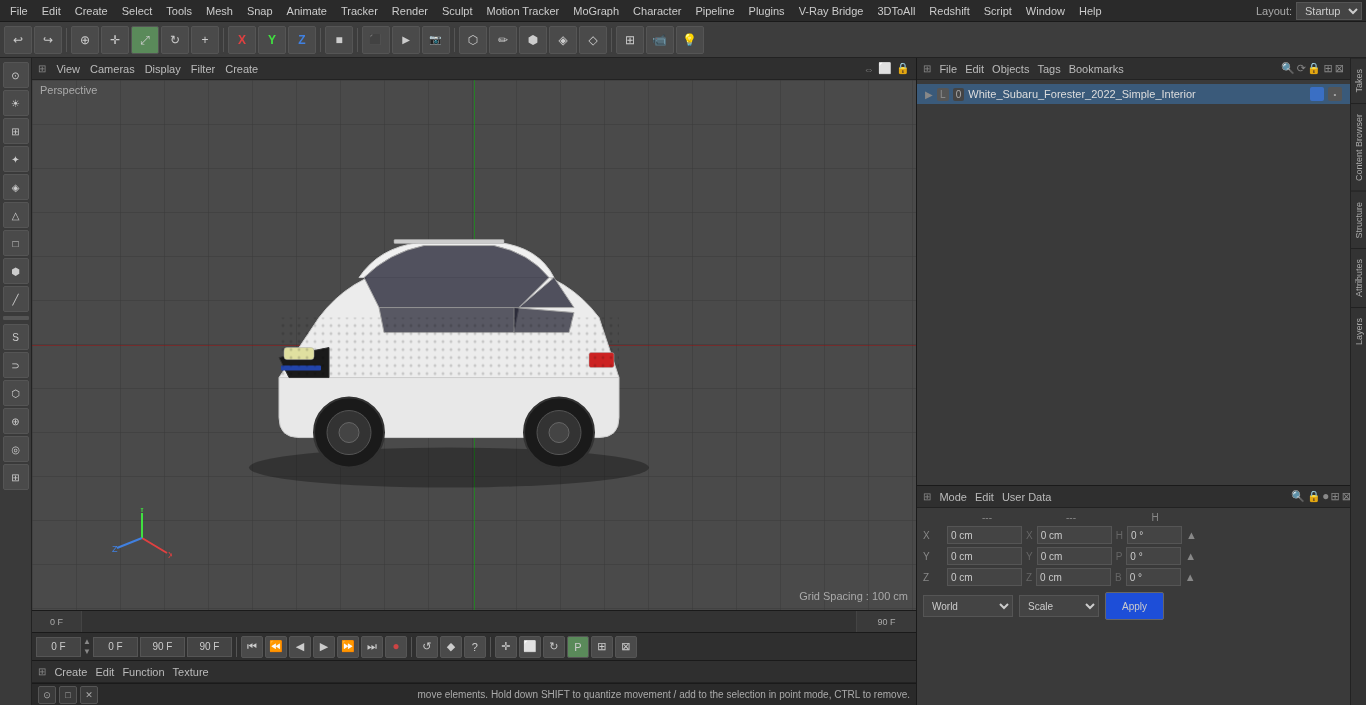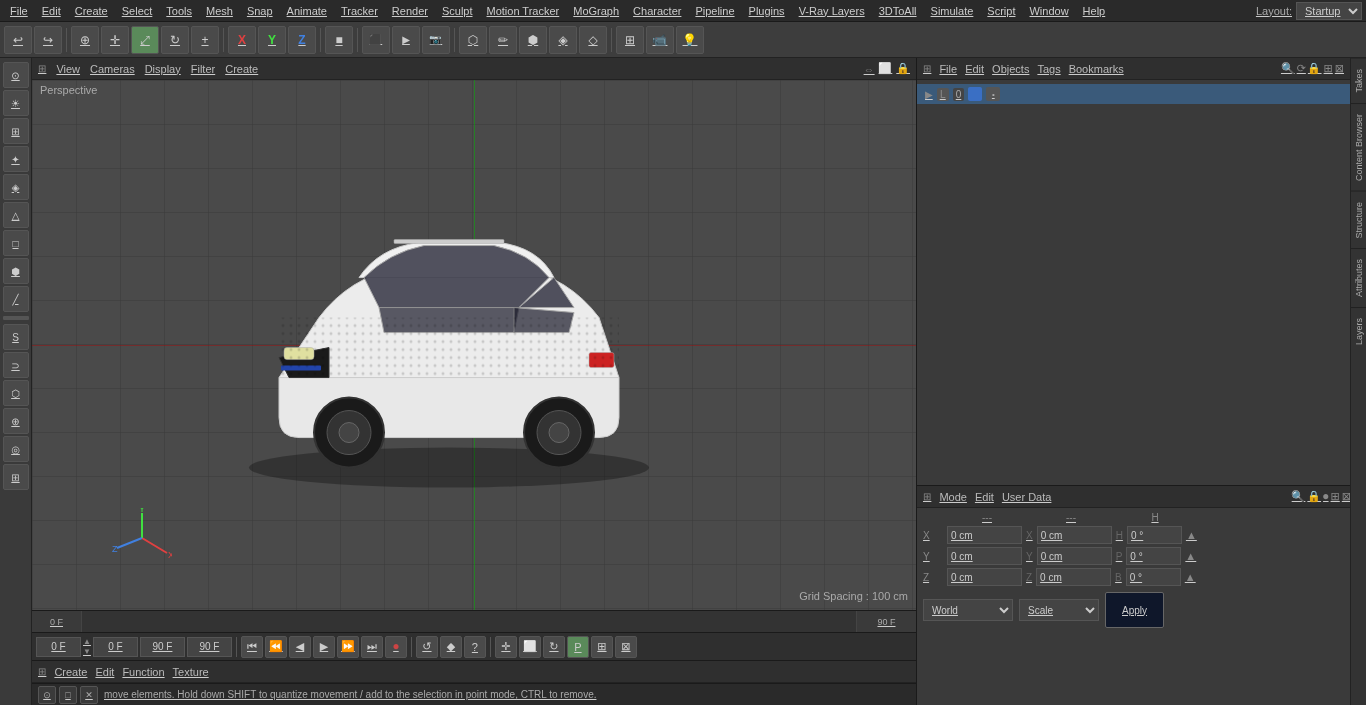--- a/index.html
+++ b/index.html
@@ -139,42 +139,42 @@
 
     #attr-area {
       width: 440px;
       display: flex;
       flex-direction: column;
     }
   </style>
 </head>
 <body>
 
-<div id="app" style="width:1366px; height:705px; display:flex; flex-direction:column; overflow:hidden;text-decoration:underline;">
+<div id="app" style="width:1366px; height:705px; display:flex; flex-direction:column; overflow:hidden;">
 
   <div id="menu-bar">
     <div class="menu-item">File</div>
     <div class="menu-item">Edit</div>
     <div class="menu-item">Create</div>
     <div class="menu-item">Select</div>
     <div class="menu-item">Tools</div>
     <div class="menu-item">Mesh</div>
     <div class="menu-item">Snap</div>
     <div class="menu-item">Animate</div>
     <div class="menu-item">Tracker</div>
     <div class="menu-item">Render</div>
     <div class="menu-item">Sculpt</div>
     <div class="menu-item">Motion Tracker</div>
     <div class="menu-item">MoGraph</div>
     <div class="menu-item">Character</div>
     <div class="menu-item">Pipeline</div>
     <div class="menu-item">Plugins</div>
-    <div class="menu-item">V-Ray Layers</div>
+    <div class="menu-item">V-Ray Bridge</div>
     <div class="menu-item">3DToAll</div>
-    <div class="menu-item">Simulate</div>
+    <div class="menu-item">Redshift</div>
     <div class="menu-item">Script</div>
     <div class="menu-item">Window</div>
     <div class="menu-item">Help</div>
     <div style="margin-left:auto; display:flex; align-items:center; gap:4px;">
       <span style="color:#aaa; font-size:11px;">Layout:</span>
       <select class="" id="layout-select" style="background:#444; color:#ccc; border:1px solid #555; padding:1px 4px; font-size:11px;">
         <option>Startup</option>
       </select>
     </div>
   </div>
@@ -400,21 +400,21 @@
           <span class="mat-btn">Texture</span>
         </div>
 
 
         <div style="display:flex; align-items:center; background:#2a2a2a; height:22px; border-top:1px solid #1a1a1a; padding:0 6px; gap:6px;">
           <div style="display:flex; gap:3px; align-items:center;">
             <div style="width:18px; height:18px; background:#3a3a3a; border:1px solid #555; border-radius:2px; display:flex; align-items:center; justify-content:center; cursor:pointer; font-size:9px; color:#aaa;">⊙</div>
             <div style="width:18px; height:18px; background:#3a3a3a; border:1px solid #555; border-radius:2px; display:flex; align-items:center; justify-content:center; cursor:pointer; font-size:9px; color:#aaa;">□</div>
             <div style="width:18px; height:18px; background:#3a3a3a; border:1px solid #555; border-radius:2px; display:flex; align-items:center; justify-content:center; cursor:pointer; font-size:9px; color:#aaa;">✕</div>
           </div>
-          <span style="color:#aaa; font-size:10px; flex:1;">move elements. Hold down SHIFT to quantize movement / add to the selection in point mode, CTRL to remove.</span>
+          <span style="color:#aaa; font-size:10px; flex:1;text-align:right;">move elements. Hold down SHIFT to quantize movement / add to the selection in point mode, CTRL to remove.</span>
         </div>
       </div>
 
     </div>
 
     <div id="right-column" style="width:450px; display:flex; flex-direction:column; border-left:1px solid #1a1a1a; position:relative;">
 
       <div style="position:absolute; right:0; top:0; bottom:0; width:16px; background:#333; border-left:1px solid #222; display:flex; flex-direction:column; z-index:20; overflow:hidden;">
         <div style="writing-mode:vertical-lr; transform:rotate(180deg); padding:10px 2px; color:#aaa; font-size:9px; cursor:pointer; border-bottom:1px solid #222; text-align:center;">Takes</div>
         <div style="writing-mode:vertical-lr; transform:rotate(180deg); padding:10px 2px; color:#aaa; font-size:9px; cursor:pointer; border-bottom:1px solid #222; text-align:center;">Content Browser</div>
@@ -439,20 +439,21 @@
             <span style="color:#888; cursor:pointer; font-size:11px;">⊞</span>
             <span style="color:#888; cursor:pointer; font-size:11px;">⊠</span>
           </div>
         </div>
 
         <div style="flex:1; background:#3a3a3a; overflow-y:auto; padding:4px 0;">
           <div class="obj-item selected" style="display:flex; align-items:center; padding:3px 8px; cursor:pointer; gap:4px; background:#3a5a7a;">
             <span style="color:#888; font-size:10px;">▶</span>
             <span style="color:#888; font-size:10px; background:#555; padding:1px 3px; border-radius:2px; font-family:monospace;">L</span>
             <span style="color:#aaa; font-size:10px; background:#444; padding:1px 3px; border-radius:2px;">0</span>
+            <span style="color:#ddd; font-size:11px; flex:1;">White_Subaru_Forester_2022_Simple_Interior</span>
             <div style="width:14px; height:14px; background:#3a6fc4; border-radius:2px;"></div>
             <div style="width:14px; height:14px; background:#555; border-radius:2px; display:flex; align-items:center; justify-content:center; cursor:pointer; font-size:8px; color:#aaa;">•</div>
           </div>
         </div>
       </div>
 
       <div id="attr-area" style="height:220px; display:flex; flex-direction:column; border-top:1px solid #1a1a1a; margin-right:16px;">
 
         <div style="display:flex; align-items:center; background:#2f2f2f; height:22px; border-bottom:1px solid #222; padding:0 6px; gap:8px;">
           <span style="color:#888; font-size:10px;">⊞</span>
@@ -509,21 +510,21 @@
           </div>
 
           <div style="display:flex; align-items:center; gap:6px;">
             <select style="background:#444; border:1px solid #555; color:#ccc; height:22px; font-size:10px; padding:0 4px; cursor:pointer; width:90px;">
               <option>World</option>
               <option>Local</option>
             </select>
             <select style="background:#444; border:1px solid #555; color:#ccc; height:22px; font-size:10px; padding:0 4px; cursor:pointer; width:80px;">
               <option>Scale</option>
             </select>
-            <button style="background:#0f172a; border:1px solid #666; color:#ccc; height:36px; font-size:10px; padding:0 16px; cursor:pointer; border-radius:2px;">Apply</button>
+            <button style="background:#1d4ed8; border:1px solid #666; color:#ccc; height:28px; font-size:10px; padding:0 16px; cursor:pointer; border-radius:2px;">Apply</button>
           </div>
         </div>
       </div>
 
     </div>
 
   </div>
 
 </div>
 

